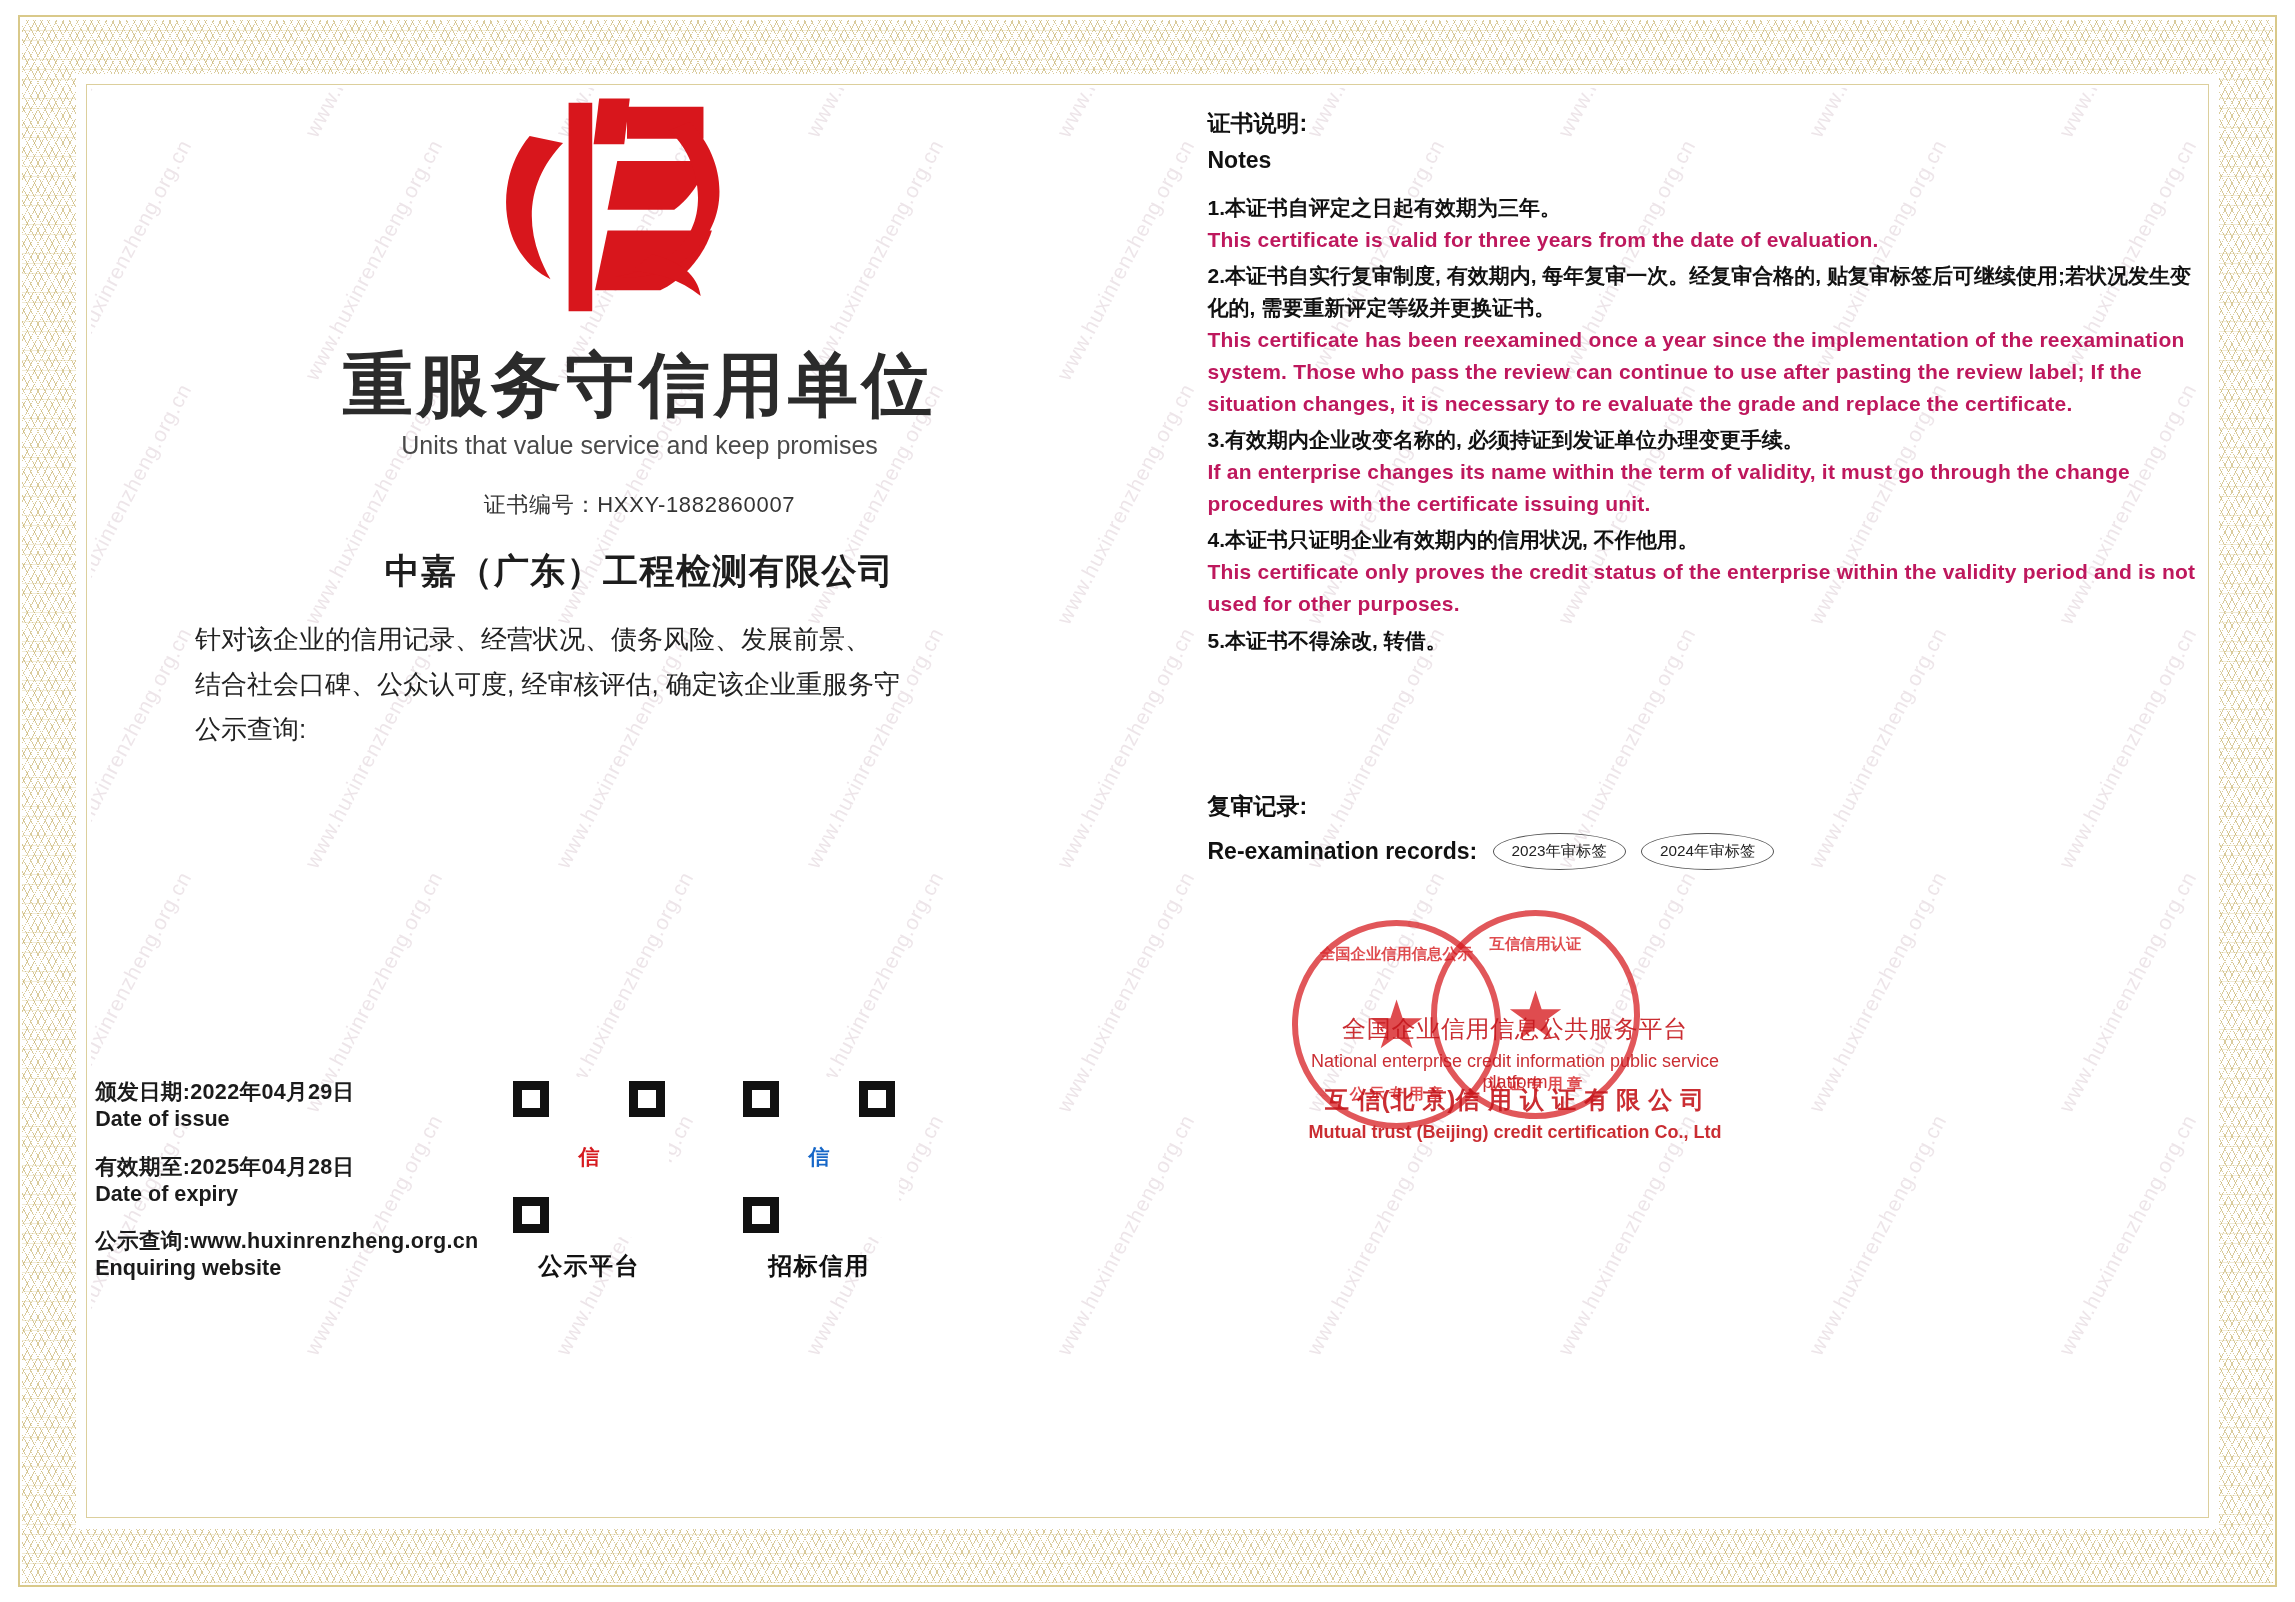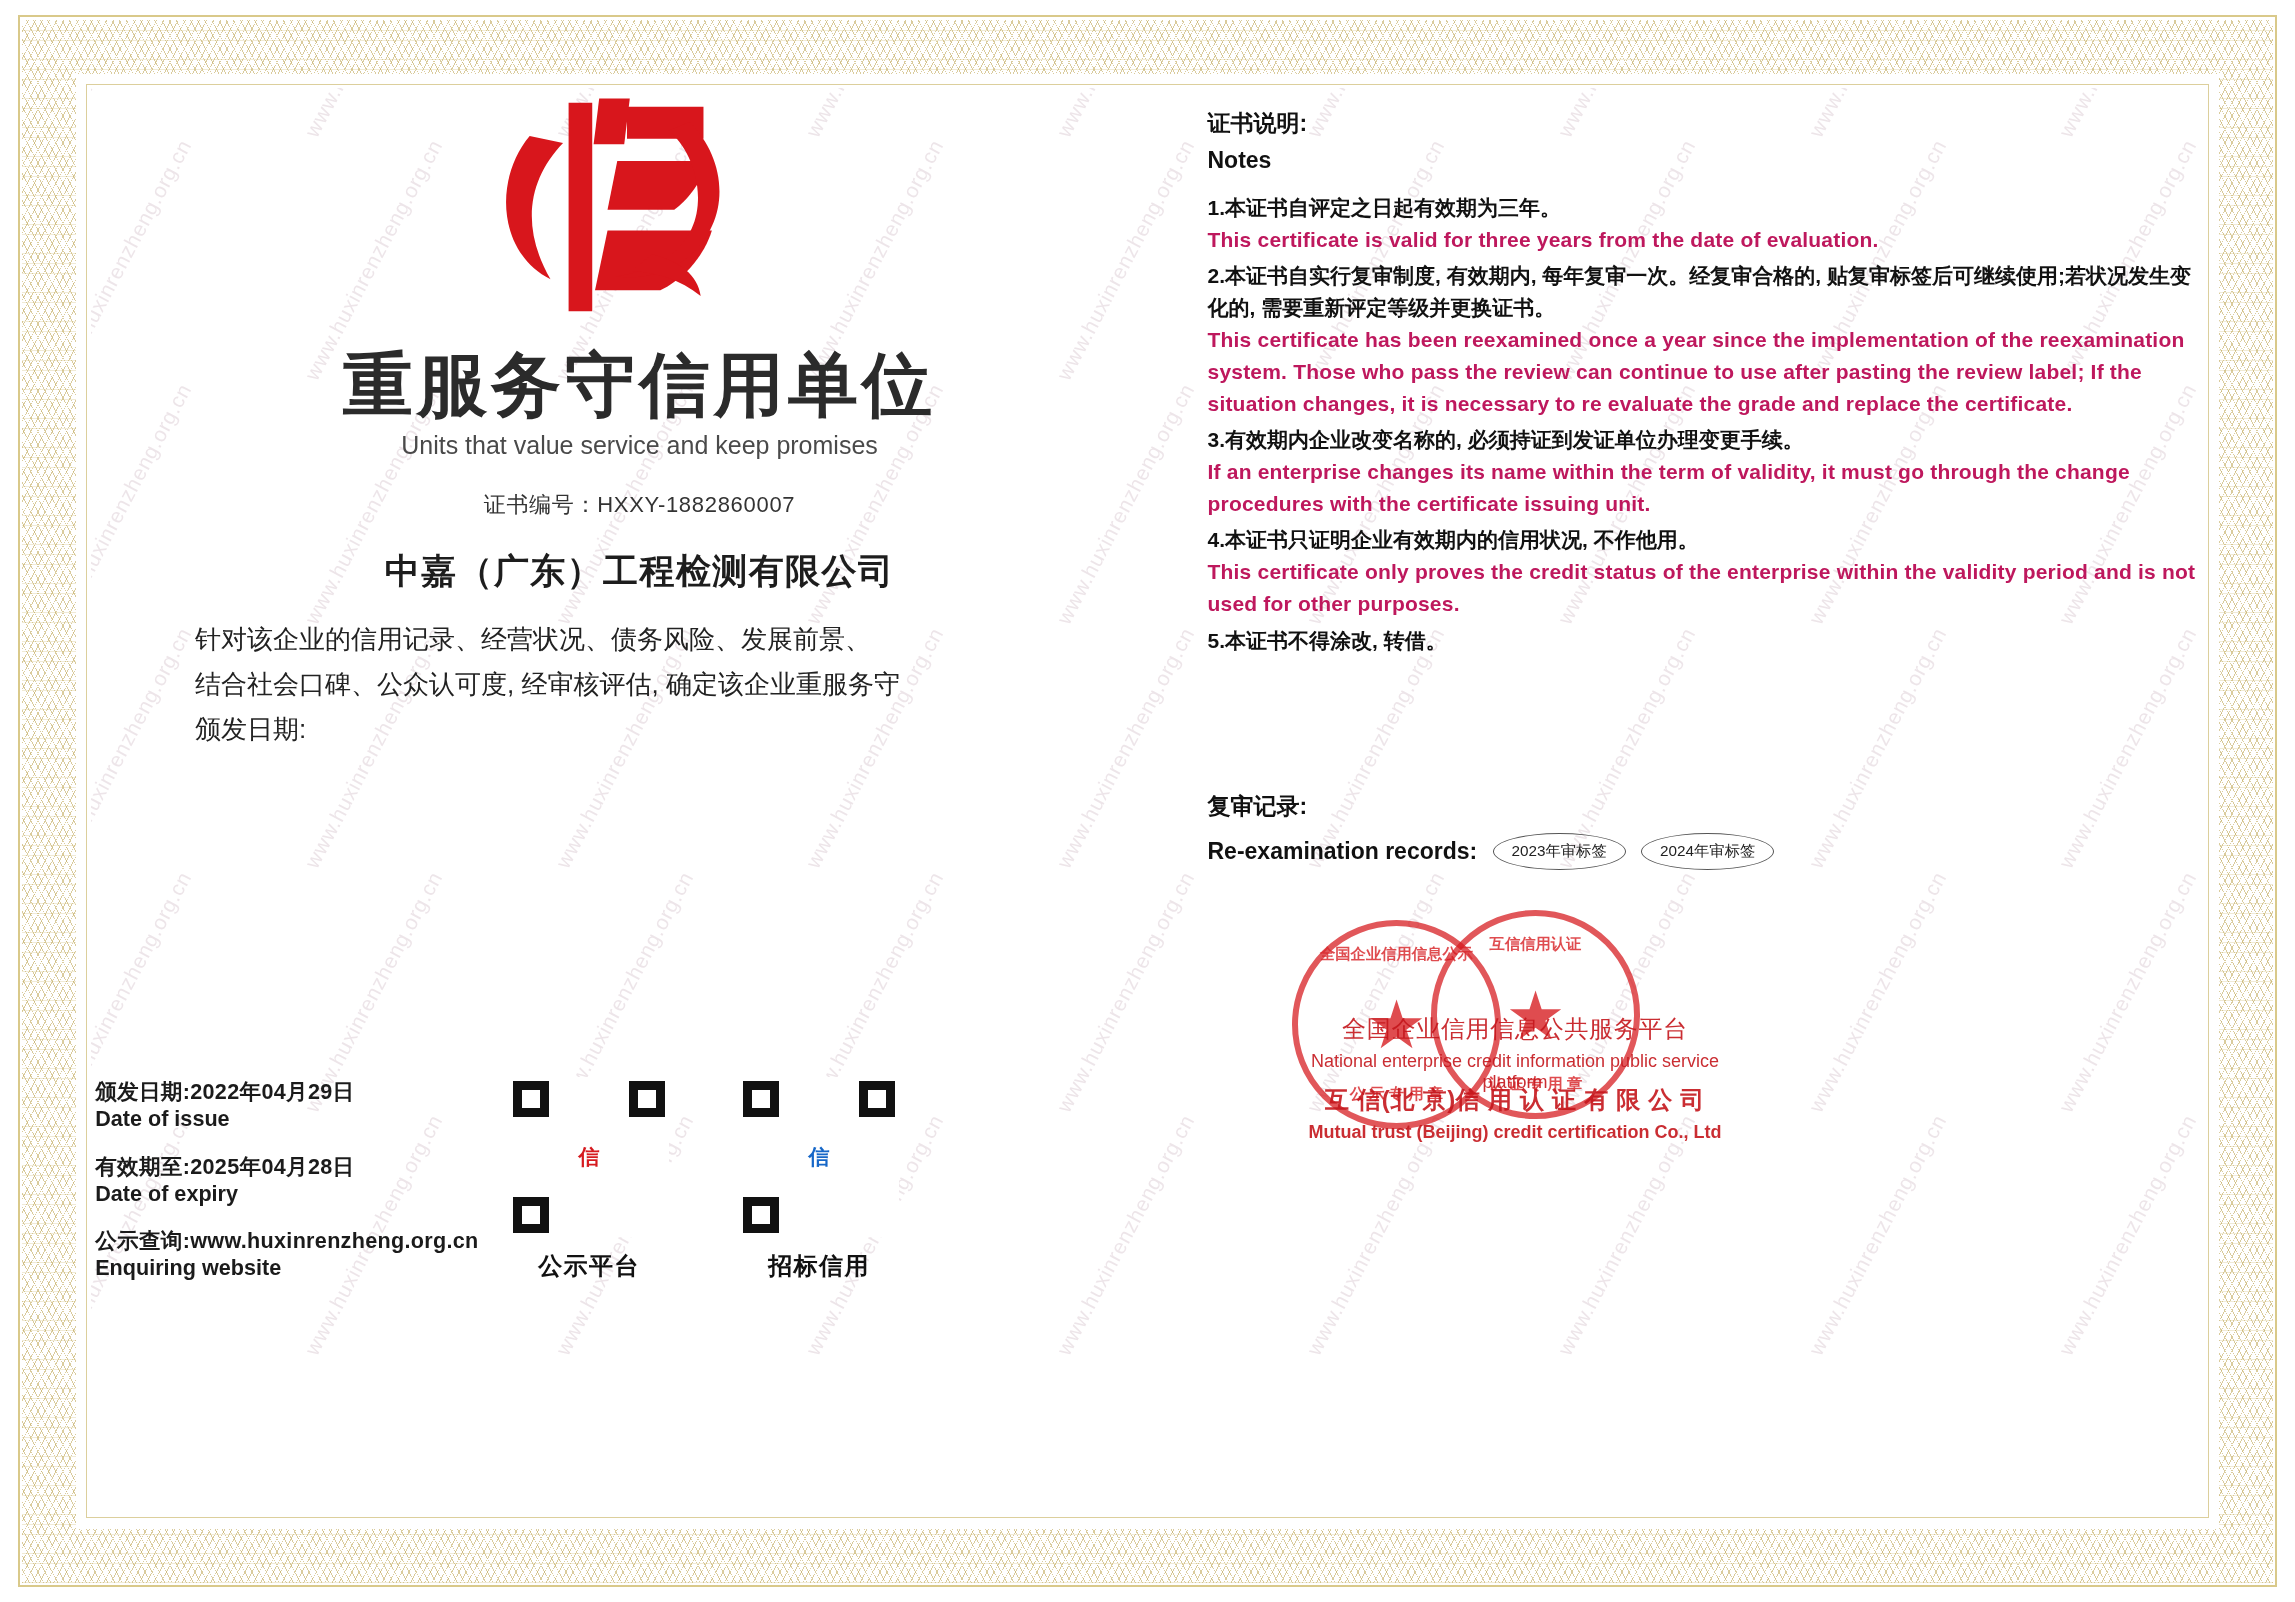--- a/index.html
+++ b/index.html
@@ -451,21 +451,21 @@
       </div>
 
       <div class="main-title">重服务守信用单位</div>
       <div class="main-subtitle">Units that value service and keep promises</div>
       <div class="cert-no">证书编号：HXXY-1882860007</div>
       <div class="company">中嘉（广东）工程检测有限公司</div>
 
       <div class="desc">
         <div>针对该企业的信用记录、经营状况、债务风险、发展前景、</div>
         <div>结合社会口碑、公众认可度, 经审核评估, 确定该企业重服务守</div>
-        <div class="l3">颁发日期:</div>
+        <div class="l3">公示查询:</div>
       </div>
 
 
       <div class="info">
         <div class="row">
           <div class="cn">颁发日期:2022年04月29日</div>
           <div class="en">Date of issue</div>
         </div>
         <div class="row">
           <div class="cn">有效期至:2025年04月28日</div>

